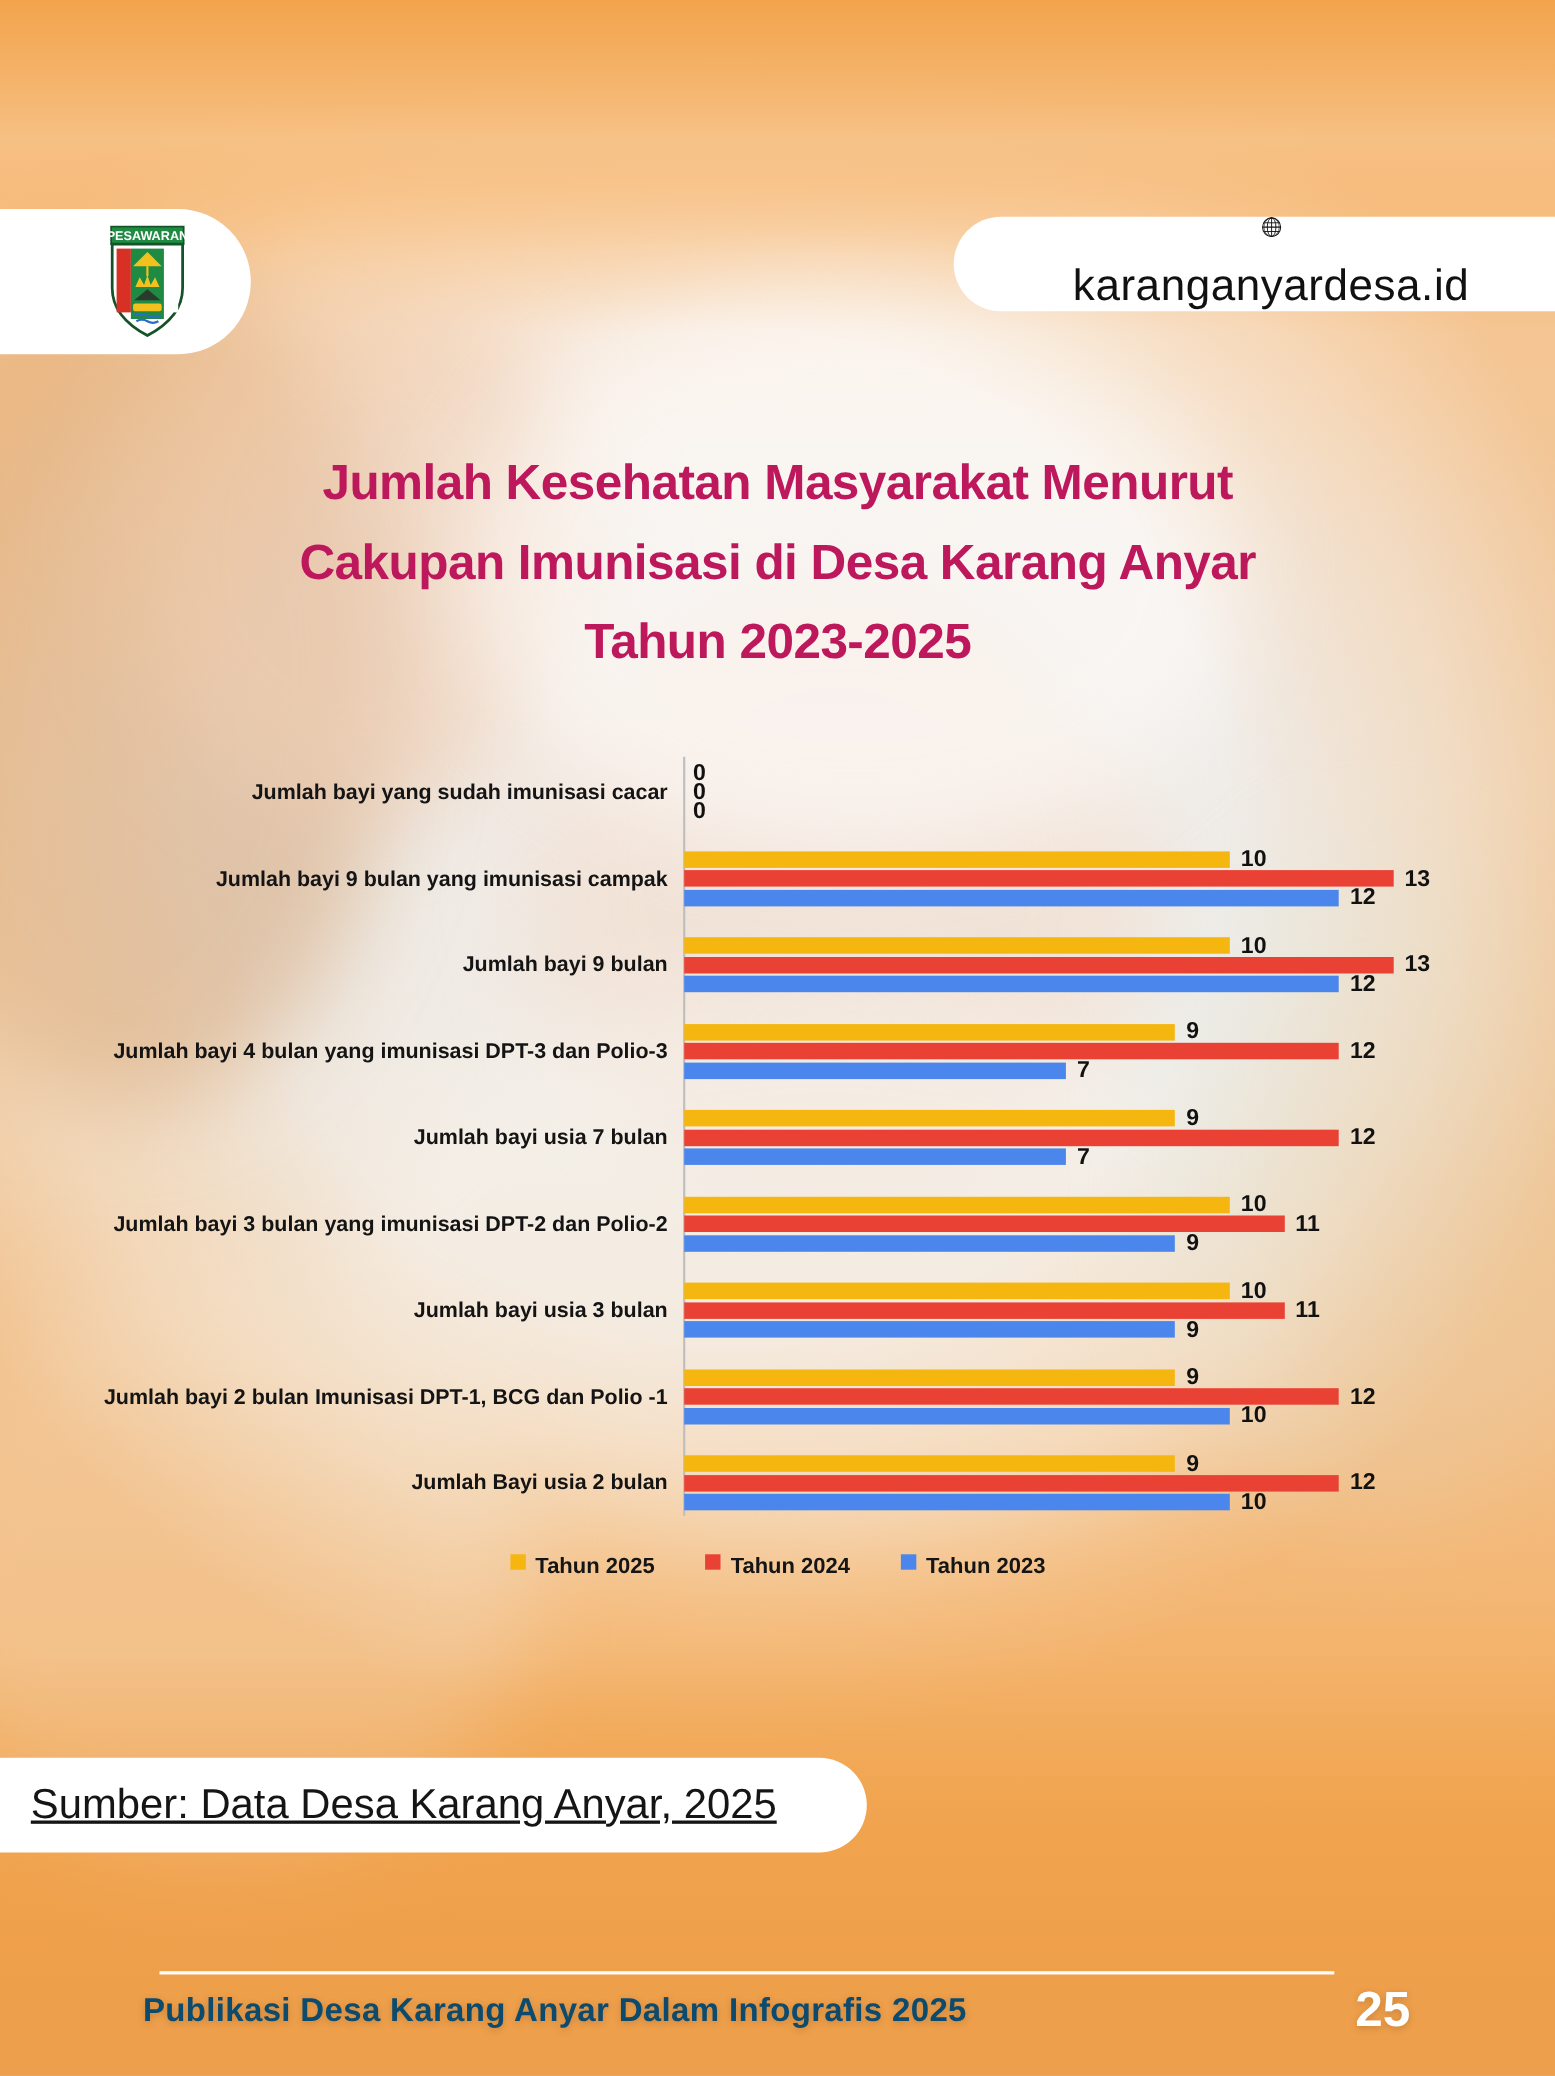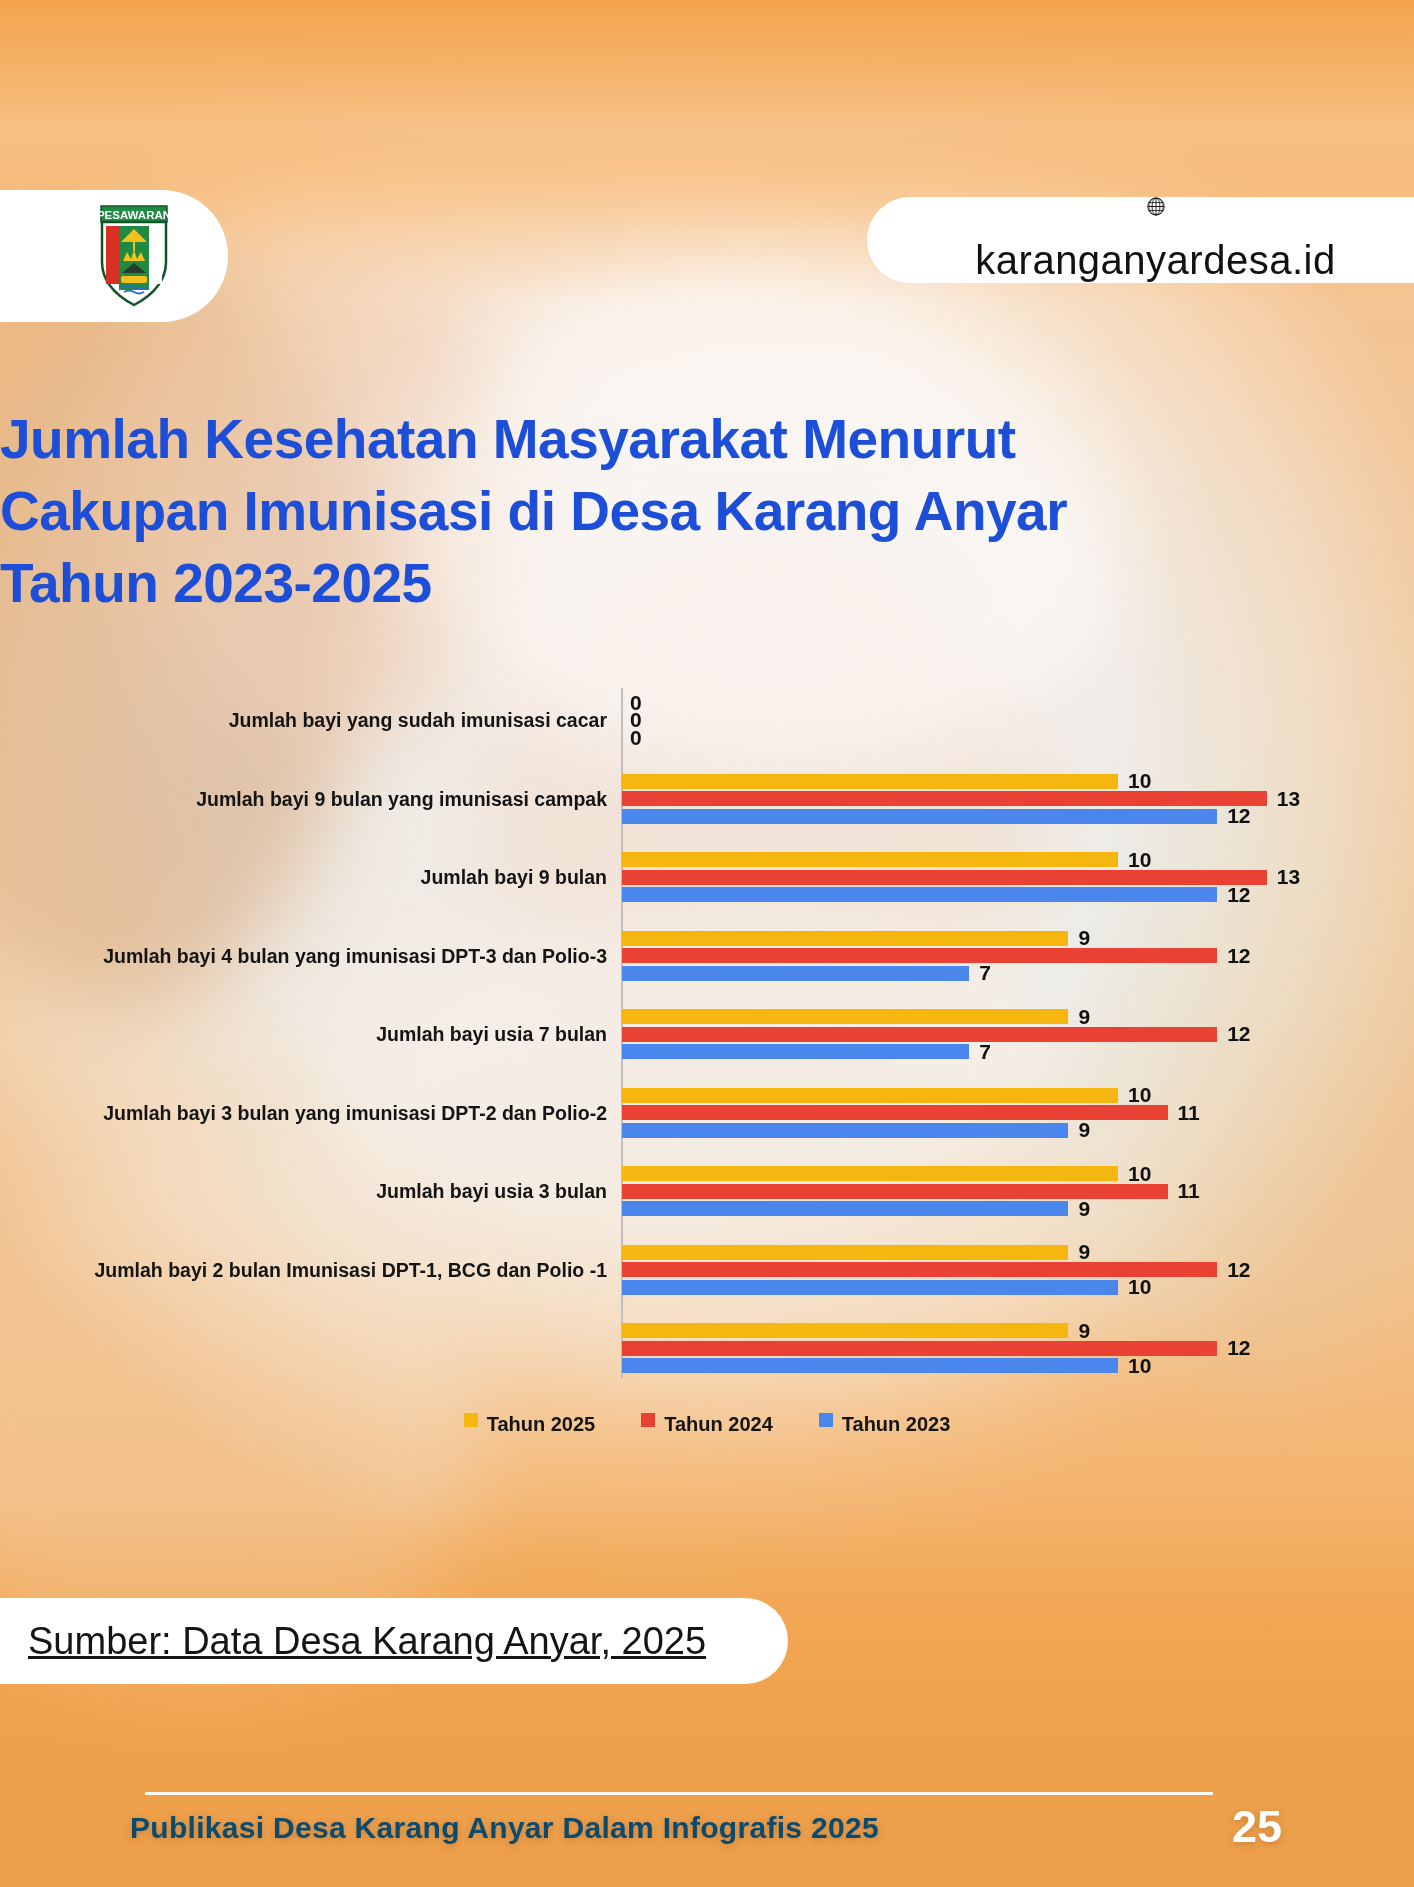--- a/index.html
+++ b/index.html
@@ -18,22 +18,22 @@
   .band-bottom{left:0;bottom:0;width:100%;height:380px;background:linear-gradient(180deg,
       rgba(240,160,72,0) 0%,rgba(240,160,72,.55) 45%,#EE9F4B 85%);}
   
   .logo-pill{left:0;top:190px;width:228px;height:132px;background:#fff;
       border-radius:0 66px 66px 0;}
   .site-pill{left:867px;top:197px;width:547px;height:86px;background:#fff;
       border-radius:43px 0 0 43px;display:flex;align-items:center;gap:22px;
       padding-left:30px;box-sizing:border-box;flex-direction:column;}
   .site-label{font-size:40px;font-weight:500;color:#111;letter-spacing:0.5px;}
   
-  .title{left:0;top:403px;width:100%;font-size:55px;line-height:72px;
-      font-weight:800;color:#1d4ed8;letter-spacing:-0.5px;}
+  .title{left:0;top:403px;width:100%;text-align:center;font-size:45px;line-height:72px;
+      font-weight:800;color:#be185d;letter-spacing:-0.5px;}
   
   #chart{left:0;top:680px;width:1414px;height:790px;}
   .axis-line{left:621px;top:8px;width:2px;height:690px;background:#BFBFBF;}
   .cat-label{left:60px;width:547px;text-align:right;font-size:19.5px;font-weight:700;
       color:#141414;line-height:26px;height:26px;white-space:nowrap;}
   .bar{height:15px;}
   .val-label{font-size:21px;font-weight:700;color:#111;line-height:26px;height:26px;}
   .legend{left:0;right:0;top:733px;display:flex;justify-content:center;gap:46px;}
   .legend-item{display:flex;gap:9px;}
   .legend-swatch{width:14px;height:14px;}
@@ -165,20 +165,21 @@
       <div class="abs val-label" style="left: 1177.6px; top: 498px;">11</div>
       <div class="abs bar" style="left: 622px; top: 521px; width: 446.4px; background: rgb(74, 134, 236);"></div>
       <div class="abs val-label" style="left: 1078.4px; top: 515.5px;">9</div>
       <div class="abs cat-label" style="top: 576.5px;">Jumlah bayi 2 bulan Imunisasi DPT-1, BCG dan Polio -1</div>
       <div class="abs bar" style="left: 622px; top: 564.5px; width: 446.4px; background: rgb(245, 182, 15);"></div>
       <div class="abs val-label" style="left: 1078.4px; top: 559px;">9</div>
       <div class="abs bar" style="left: 622px; top: 582px; width: 595.2px; background: rgb(233, 66, 53);"></div>
       <div class="abs val-label" style="left: 1227.2px; top: 576.5px;">12</div>
       <div class="abs bar" style="left: 622px; top: 599.5px; width: 496px; background: rgb(74, 134, 236);"></div>
       <div class="abs val-label" style="left: 1128px; top: 594px;">10</div>
+      <div class="abs cat-label" style="top: 655px;">Jumlah Bayi usia 2 bulan</div>
       <div class="abs bar" style="left: 622px; top: 643px; width: 446.4px; background: rgb(245, 182, 15);"></div>
       <div class="abs val-label" style="left: 1078.4px; top: 637.5px;">9</div>
       <div class="abs bar" style="left: 622px; top: 660.5px; width: 595.2px; background: rgb(233, 66, 53);"></div>
       <div class="abs val-label" style="left: 1227.2px; top: 655px;">12</div>
       <div class="abs bar" style="left: 622px; top: 678px; width: 496px; background: rgb(74, 134, 236);"></div>
       <div class="abs val-label" style="left: 1128px; top: 672.5px;">10</div>
     </div>
 
   <div class="abs source-pill">
     <span class="source-label">Sumber: Data Desa Karang Anyar, 2025</span>

